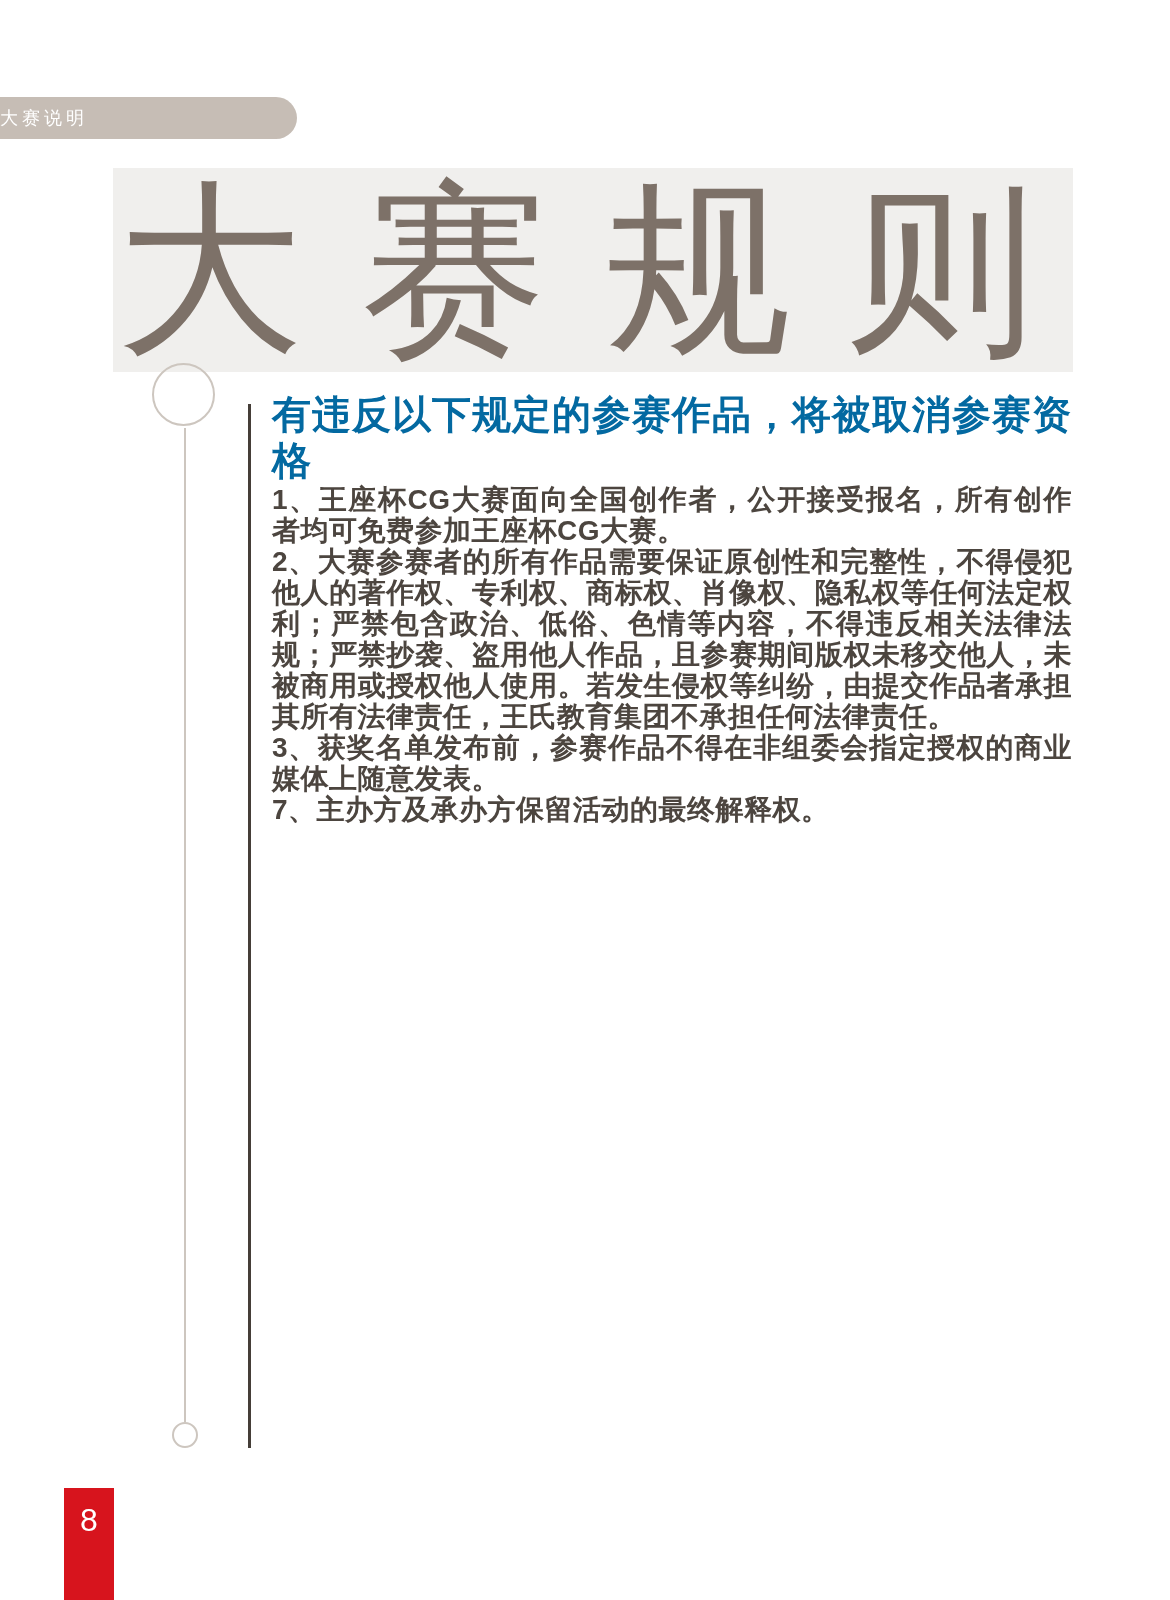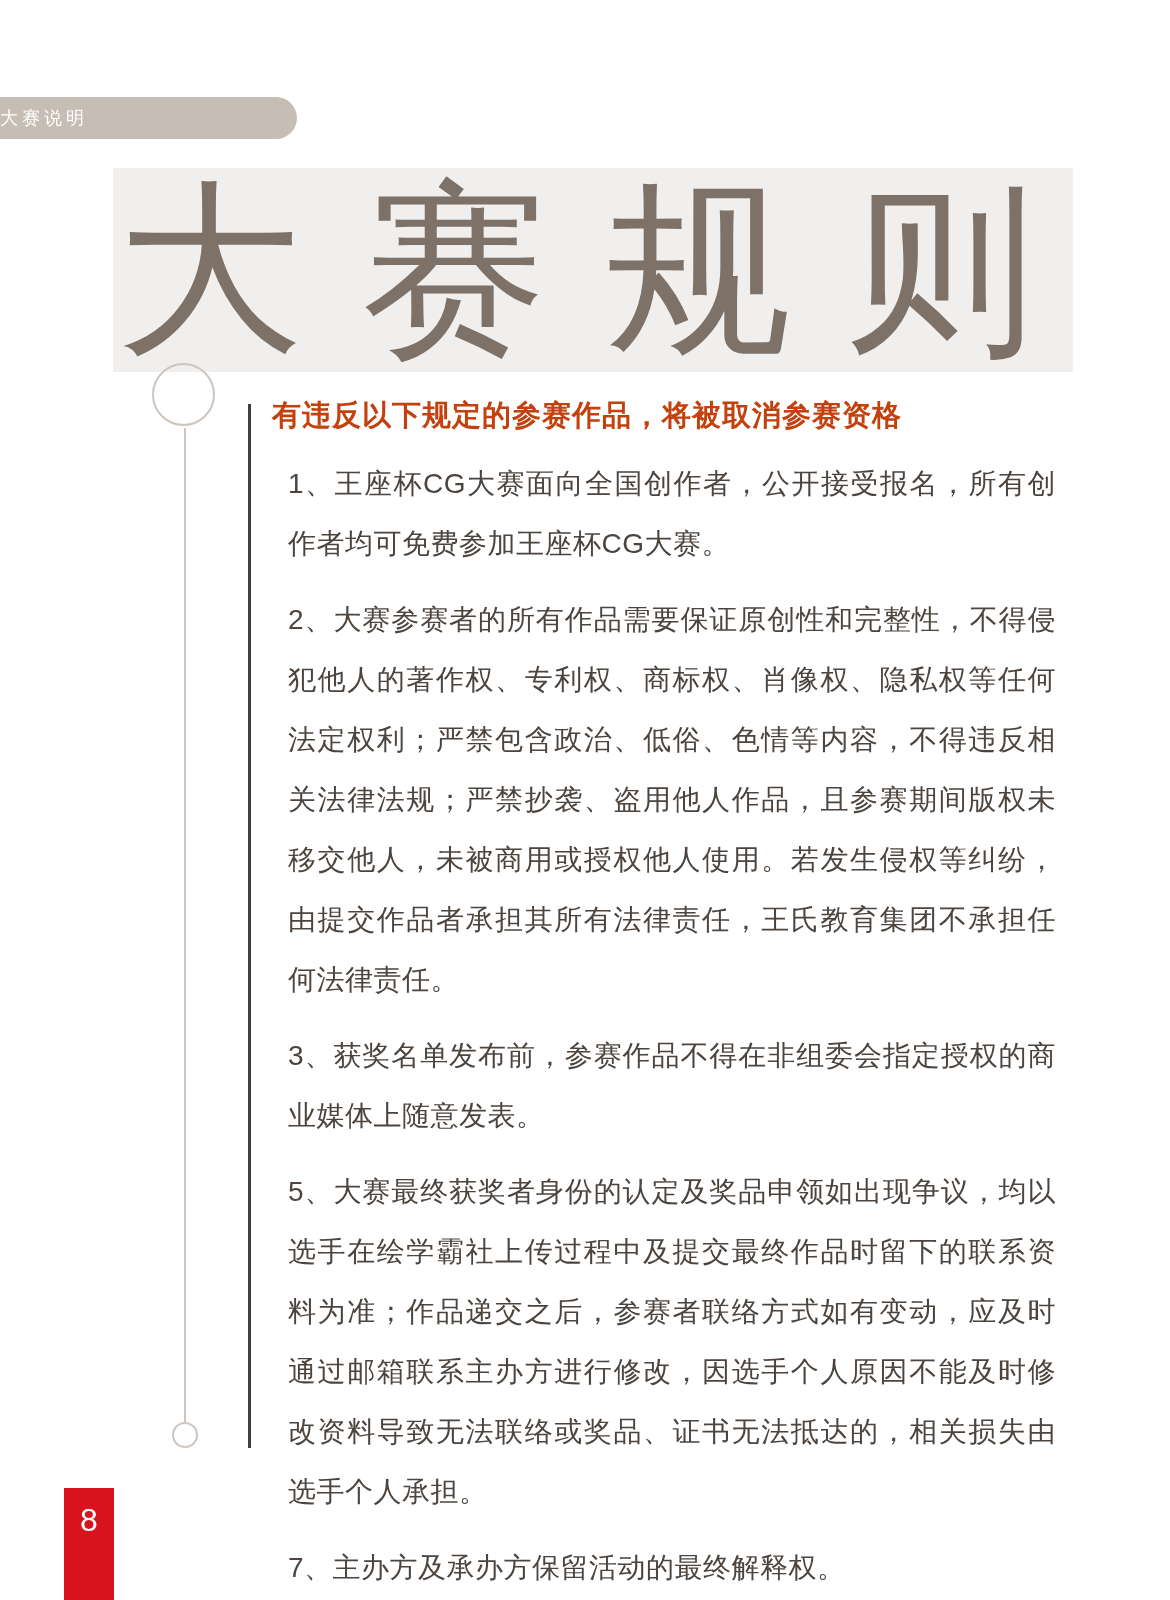--- a/index.html
+++ b/index.html
@@ -82,34 +82,35 @@
     background: #453e38;
   }
   
   .rules {
     position: absolute;
     left: 272px; top: 392px;
     width: 800px;
     color: #4c453f;
   }
   .rules-heading {
-    font-size: 29px;
+    font-size: 39px;
     font-weight: bold;
-    color: #c2410c;
+    color: #0369a1;
     line-height: 46px;
     letter-spacing: 1px;
     margin: 0;
   }
   .rule-item {
-    margin: 16px;
+    margin: 0;
     font-size: 28px;
-    line-height: 60px;
+    line-height: 31px;
     text-align: justify;
     text-justify: inter-ideograph;
     letter-spacing: 0.5px;
+    font-weight: bold;
   }
   
   .page-number-block {
     position: absolute;
     left: 64px; top: 1488px;
     width: 50px; height: 112px;
     background: #d7141d;
     color: #ffffff;
     text-align: center;
   }
@@ -137,21 +138,20 @@
   <div class="thin-line"></div>
   <div class="circle-bottom"></div>
 
   <div class="divider"></div>
 
   <div class="rules">
     <p class="rules-heading">有违反以下规定的参赛作品，将被取消参赛资格</p>
     <p class="rule-item">1、王座杯CG大赛面向全国创作者，公开接受报名，所有创作者均可免费参加王座杯CG大赛。</p>
     <p class="rule-item">2、大赛参赛者的所有作品需要保证原创性和完整性，不得侵犯他人的著作权、专利权、商标权、肖像权、隐私权等任何法定权利；严禁包含政治、低俗、色情等内容，不得违反相关法律法规；严禁抄袭、盗用他人作品，且参赛期间版权未移交他人，未被商用或授权他人使用。若发生侵权等纠纷，由提交作品者承担其所有法律责任，王氏教育集团不承担任何法律责任。</p>
     <p class="rule-item">3、获奖名单发布前，参赛作品不得在非组委会指定授权的商业媒体上随意发表。</p>
-    <p class="rule-item">5、大赛最终获奖者身份的认定及奖品申领如出现争议，均以选手在绘学霸社上传过程中及提交最终作品时留下的联系资料为准；作品递交之后，参赛者联络方式如有变动，应及时通过邮箱联系主办方进行修改，因选手个人原因不能及时修改资料导致无法联络或奖品、证书无法抵达的，相关损失由选手个人承担。</p>
     <p class="rule-item">7、主办方及承办方保留活动的最终解释权。</p>
   </div>
 
   <div class="page-number-block">
     <span class="page-number">8</span>
   </div>
 
 </div>
 
 </body></html>

